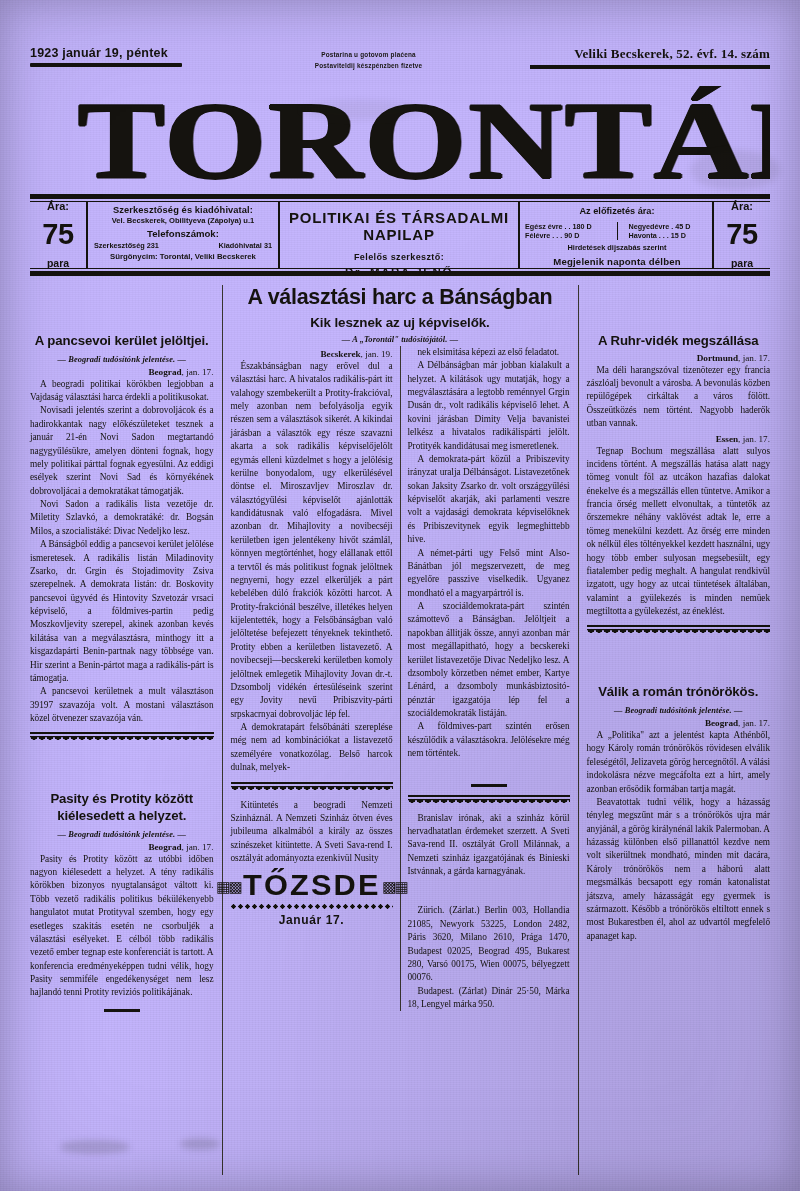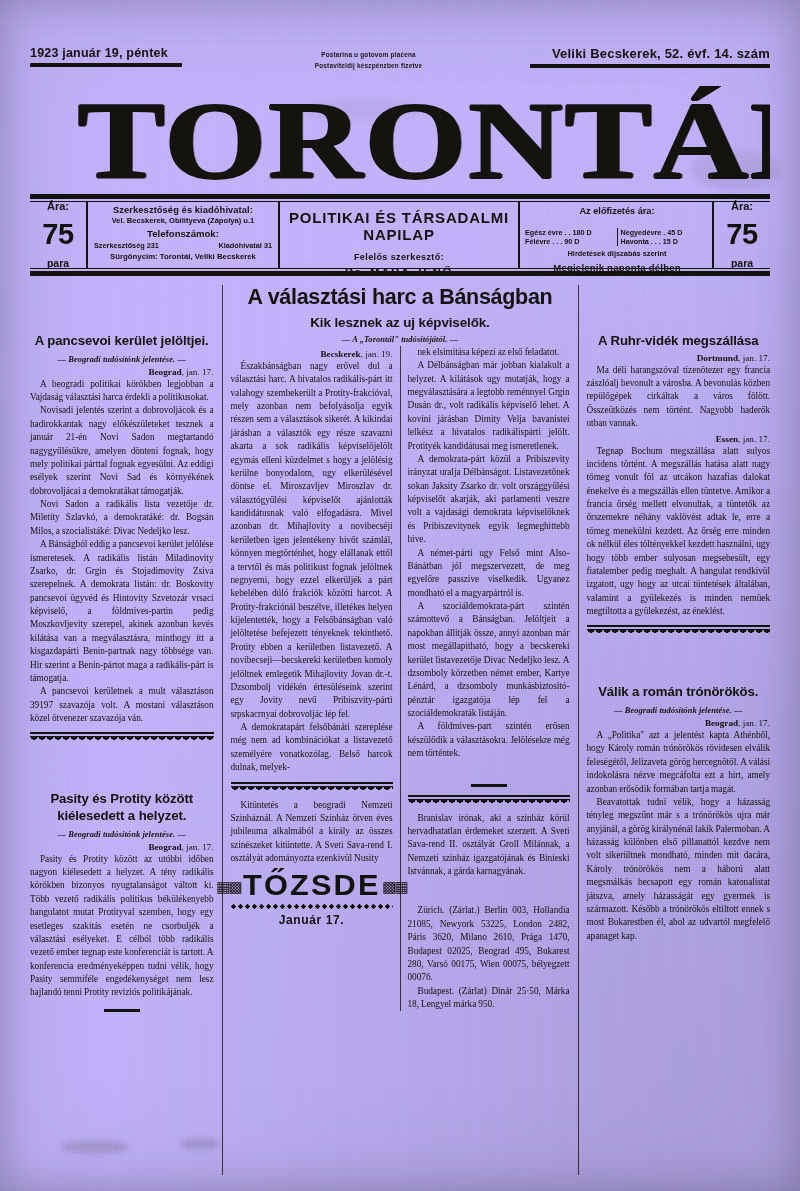--- a/index.html
+++ b/index.html
@@ -76,21 +76,21 @@
     padding-top: 4px;
     font-family: "Liberation Sans", sans-serif;
     font-weight: bold;
     font-size: 6.4px;
     line-height: 1.7;
     letter-spacing: 0.2px;
     color: #1a1814;
   }
   .issueblock { width: 268px; text-align: right; }
   .issueblock .iss {
-    font-family: Liberation Sans, sans-serif;
+    font-family: Liberation Serif, serif;
     font-weight: bold;
     font-size: 13px;
     white-space: nowrap;
     letter-spacing: 0.2px;
   }
   .issueblock .rule {
     margin-top: 3px;
     margin-left: auto;
     height: 4px;
     width: 240px;
@@ -194,22 +194,22 @@
     font-family: "Liberation Sans", sans-serif;
     padding: 4px 3px 0 5px;
     text-align: center;
   }
   .subs-cell .s-head { font-size: 9.2px; font-weight: bold; }
   .subs-cell .s-grid {
     display: grid;
     grid-template-columns: 1fr 1px 1fr;
     font-size: 7.2px;
     font-weight: bold;
-    margin-top: 12px;
-    column-gap: 3px;
+    margin-top: 6px;
+    column-gap: 11px;
   }
   .subs-cell .s-grid .divider { background: #15130f; }
   .subs-cell .s-grid span { white-space: nowrap; text-align: left; }
   .subs-cell .s-ad { font-size: 7.4px; font-weight: bold; margin-top: 3px; }
   .subs-cell .s-daily { font-size: 9.6px; font-weight: bold; margin-top: 4px; letter-spacing: 0.2px; }
 
   .plate-rule-bot { height: 5px; background: #15130f; margin-top: 2px; }
 
   
   .cols {

